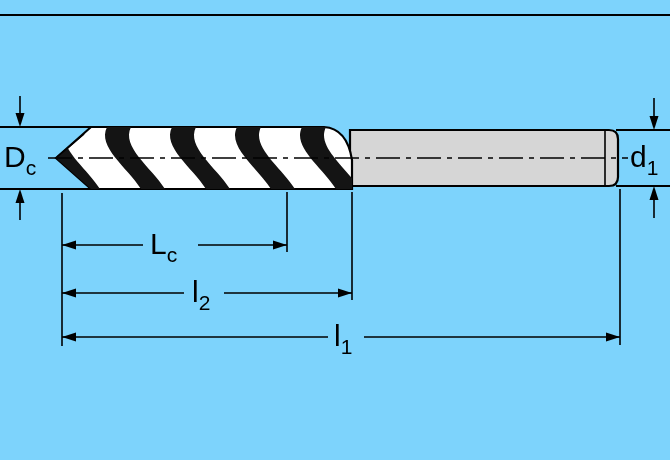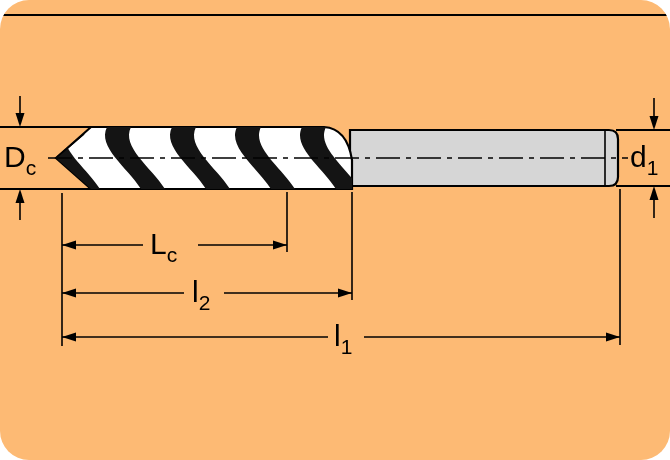--- a/index.html
+++ b/index.html
@@ -1,22 +1,21 @@
 <!DOCTYPE html>
 <html><head>
 <meta charset="utf-8">
 <style>
   html, body { margin: 0; padding: 0; background: #ffffff; }
   .stage {
     position: relative;
     width: 670px;
     height: 460px;
-    background: #fdba74;
+    background: #7dd3fc;
     overflow: hidden;
-    border-radius: 29px;
   }
   svg { display: block; }
   text {
     font-family: "Liberation Sans", sans-serif;
     fill: #000000;
   }
   .dim-label { font-size: 30px; }
   .sub { font-size: 21px; }
   .thick { stroke: #000; stroke-width: 2.2; }
   .thin  { stroke: #000; stroke-width: 1.6; }

